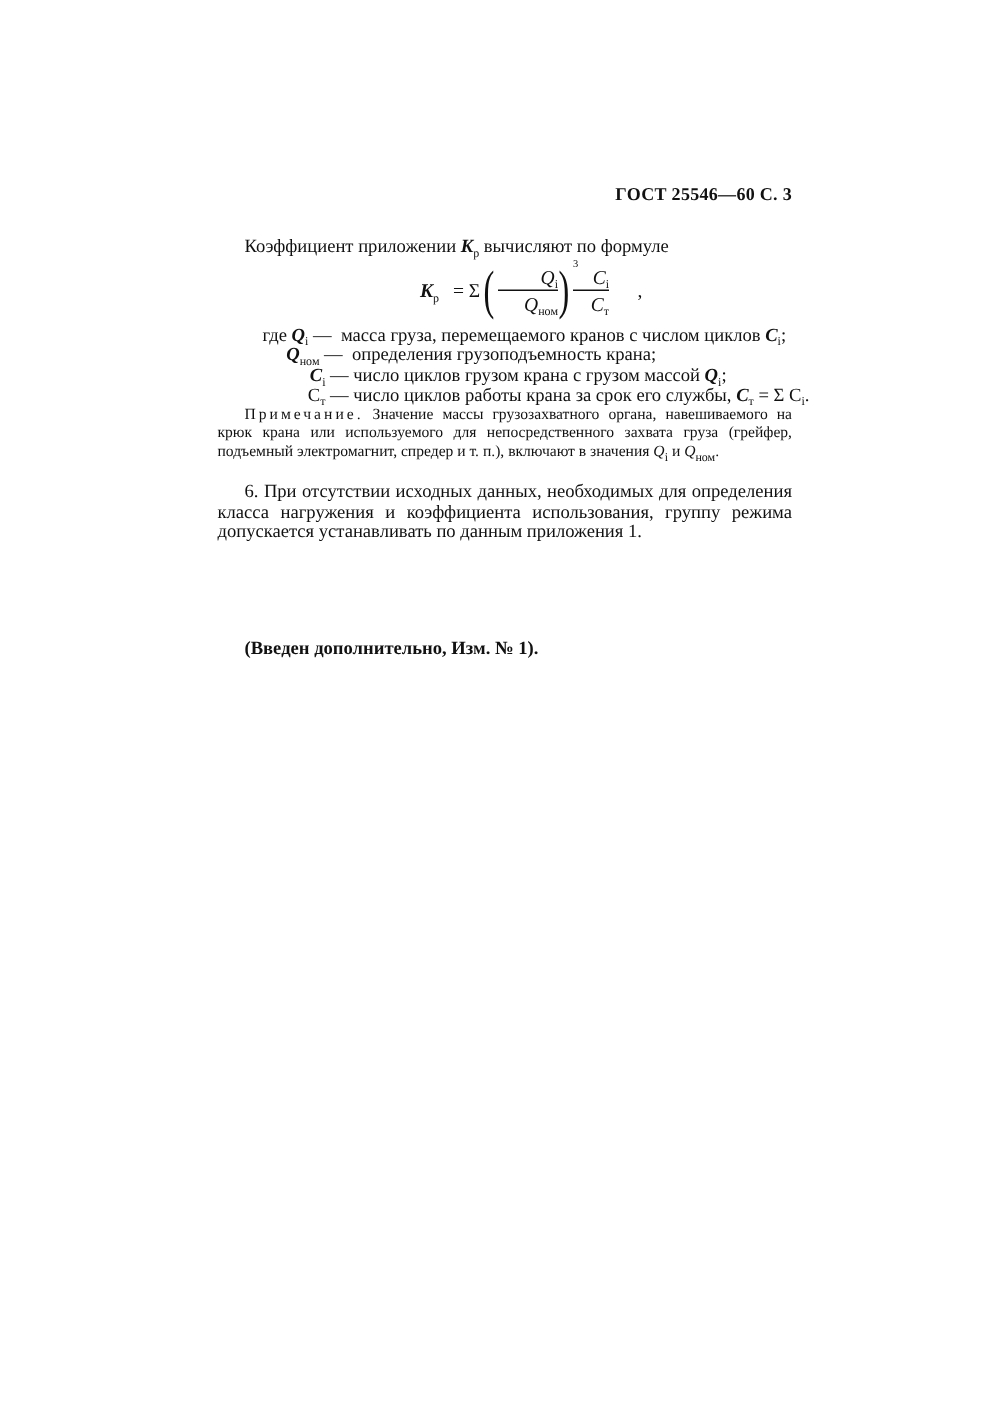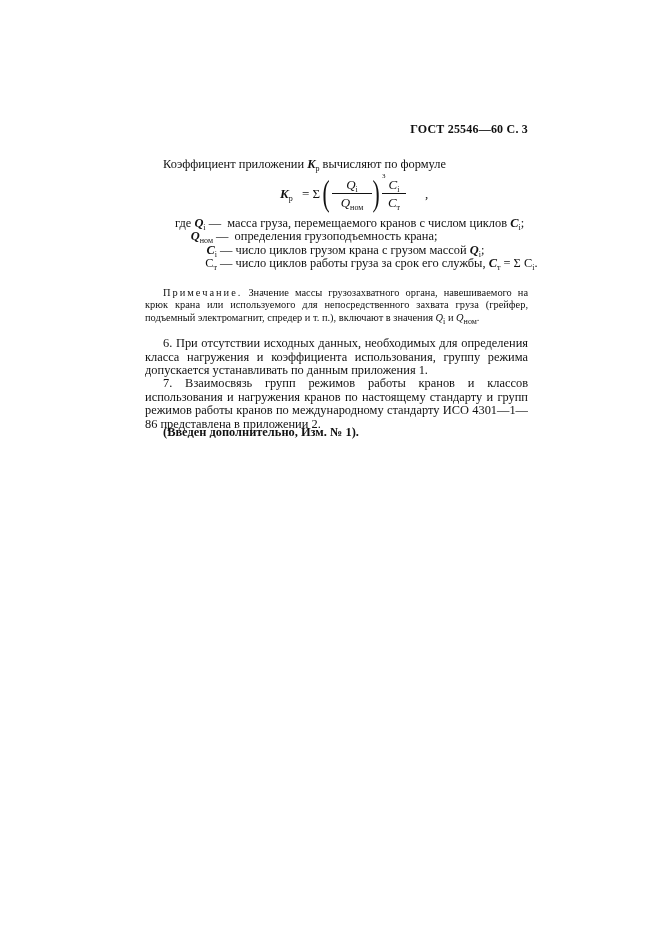--- a/index.html
+++ b/index.html
@@ -3,29 +3,29 @@
   <meta charset="utf-8">
   <style>
     html, body { margin: 0; padding: 0; background: #ffffff; }
     body { width: 661px; height: 936px; position: relative; overflow: hidden;
       font-family: "Liberation Serif", "DejaVu Serif", serif; color: #111; }
     .page { position: absolute; left: 0; top: 0; width: 661px; height: 936px; }
     .header { position: absolute; left: 400px; top: 122px; width: 128px; text-align: right;
       font-weight: bold; font-size: 12px; letter-spacing: 0.2px; }
     .p { position: absolute; left: 145px; width: 383px; font-size: 12.4px; line-height: 13.5px; }
     .indent { text-indent: 18px; }
-    .just { text-align: justify; text-align-last: left; margin-top: 16px; }
+    .just { text-align: justify; text-align-last: left; }
     .small { font-size: 10.4px; line-height: 12.4px; }
     i.v { font-style: italic; font-weight: bold; }
     sub { font-size: 8px; vertical-align: -3px; line-height: 0; }
     .formula { position: absolute; left: 280px; top: 172px; height: 46px; width: 160px; font-size: 13px; }
     .formula .k { position: absolute; left: 0; top: 14px; }
     .formula .eq { position: absolute; left: 22px; top: 14px; }
     .paren { position: absolute; top: 1px; font-size: 36px; line-height: 40px; font-weight: normal; transform: scaleX(0.6); }
-    .frac { position: absolute; text-align: center; }
+    .frac { position: absolute; text-align: right; }
     .frac .num { display: block; height: 16px; line-height: 16px; }
     .frac .bar { display: block; border-top: 1px solid #111; }
     .frac .den { display: block; height: 16px; line-height: 18px; }
     .exp { position: absolute; left: 102px; top: 0px; font-size: 7px; }
     .comma { position: absolute; left: 145px; top: 14px; }
     .defs { position: absolute; left: 145px; top: 217px; width: 383px; font-size: 12.4px; line-height: 13.4px; }
     .defs .row { position: relative; height: 13.4px; white-space: nowrap; margin-left: 30px; }
     .defs .sym { display: inline-block; width: 42px; text-align: right; padding-right: 3px; }
     .spaced { letter-spacing: 2px; }
     .bold { font-weight: bold; }
@@ -64,27 +64,26 @@
     <div class="row">
       <span>где</span> <i class="v">Q</i><sub>i</sub> <span>—</span>&nbsp; <span>масса груза, перемещаемого кранов с числом циклов </span><i class="v">C</i><sub>i</sub><span>;</span>
     </div>
     <div class="row">
       <span class="sym" style="width:38px;"><i class="v">Q</i><sub>ном</sub></span><span>—</span>&nbsp; <span>определения грузоподъемность крана;</span>
     </div>
     <div class="row">
       <span class="sym"><i class="v">C</i><sub>i</sub></span><span>—</span> <span>число циклов грузом крана с грузом массой </span><i class="v">Q</i><sub>i</sub><span>;</span>
     </div>
     <div class="row">
-      <span class="sym"><span>C</span><sub>т</sub></span><span>—</span> <span>число циклов работы груза за срок его службы, </span><i class="v">C</i><sub>т</sub><span> = Σ C</span><sub>i</sub><span>.</span>
+      <span class="sym"><span>C</span><sub>т</sub></span><span>—</span> <span>число циклов работы крана за срок его службы, </span><i class="v">C</i><sub>т</sub><span> = Σ C</span><sub>i</sub><span>.</span>
     </div>
   </div>
 
   <div class="p small indent just" style="top:271px;">
     <span class="spaced">Примечание.</span><span> Значение массы грузозахватного органа, навешиваемого на крюк крана или используемого для непосредственного захвата груза (грейфер, подъемный электромагнит, спредер и т. п.), включают в значения </span><i>Q</i><sub>i</sub><span> и </span><i>Q</i><sub>ном</sub><span>.</span>
   </div>
 
   <div class="p indent just" style="top:321px;">6. При отсутствии исходных данных, необходимых для определения класса нагружения и коэффициента использования, группу режима допускается устанавливать по данным приложения 1.</div>
 
-  <div class="p indent just" style="top:361px;">7. Взаимосвязь групп режимов работы кранов и классов использования и нагружения кранов по настоящему стандарту и групп режимов работы кранов по международному стандарту ИСО 4301—1—86 представлена в приложении 2.</div>
 
   <div class="p indent bold" style="top:426px;">(Введен дополнительно, Изм. № 1).</div>
 
 </div>
 
 </body></html>

